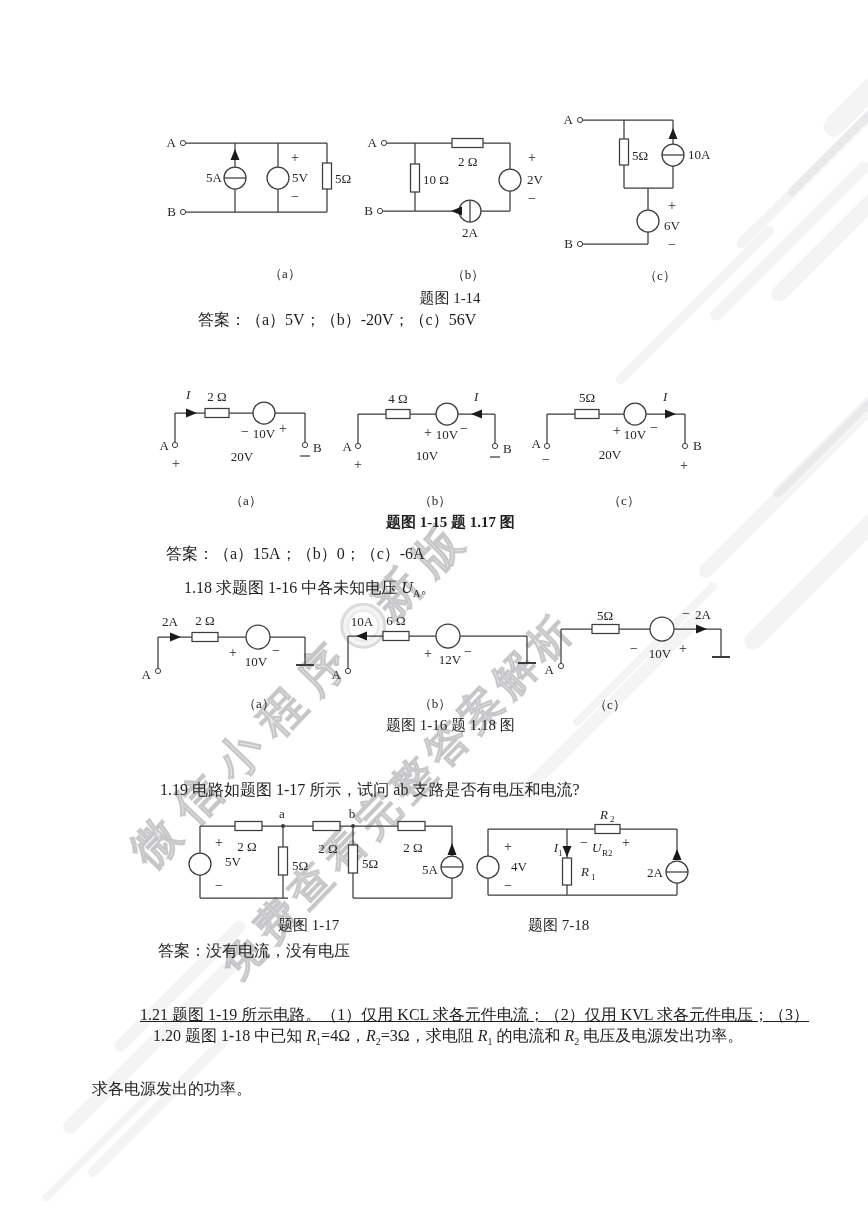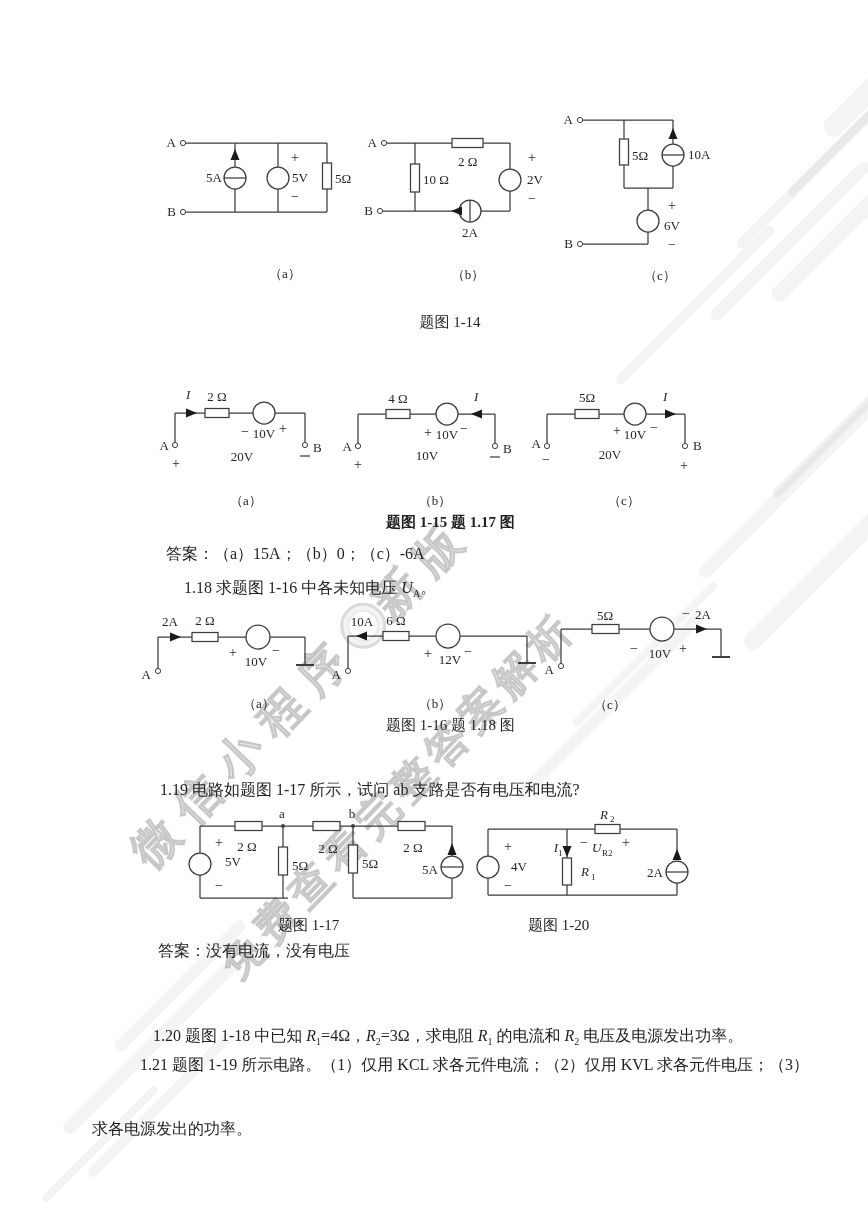--- a/index.html
+++ b/index.html
@@ -1,20 +1,20 @@
 <!DOCTYPE html>
 <html><head>
 <meta charset="utf-8">
 <style>
   html,body{margin:0;padding:0;background:#888;}
   .page{position:relative;width:868px;height:1228px;background:#ffffff;overflow:hidden;
         font-family:"Liberation Serif","DejaVu Serif",serif;color:#222;}
   .txt{position:absolute;font-size:16px;white-space:nowrap;color:#1f1f1f;}
   .cap{position:absolute;font-size:15px;white-space:nowrap;color:#1f1f1f;}
-  .center{text-align:center;margin-top:24px;}
+  .center{text-align:center;}
   i.var{font-style:italic;font-family:"Liberation Serif",serif;}
   sub.vs{font-size:10px;}
   
   .wm{position:absolute;transform-origin:0 0;transform:rotate(-46deg);
       font-size:46px;letter-spacing:14px;font-weight:bold;color:rgba(140,140,146,0.22);
       -webkit-text-stroke:1px rgba(125,125,132,0.30);white-space:nowrap;pointer-events:none;}
   .wm2{font-size:42px;letter-spacing:7px;}
   .wm-logo{display:inline-block;width:40px;height:40px;border:3px solid rgba(135,135,142,0.30);
       border-radius:50%;vertical-align:-6px;box-shadow:inset 0 0 0 4px rgba(255,255,255,0.5), inset 0 0 0 6px rgba(135,135,142,0.18);}
   .streak{position:absolute;background:rgba(60,60,70,0.055);border-radius:10px;transform:rotate(-45deg);}
@@ -119,20 +119,21 @@
       <text text-anchor="end" x="573" y="248">B</text>
       <text x="632" y="160">5Ω</text>
       <text x="688" y="159">10A</text>
       <text class="sg" x="668" y="210">+</text>
       <text x="664" y="230">6V</text>
       <text class="sg" x="668" y="249">−</text>
       <text text-anchor="middle" x="660" y="280">（c）</text>
     </g>
   </svg>
   <div class="cap center" style="left:390px;top:289px;width:120px;">题图 1-14</div>
+  <div class="txt" style="left:198px;top:310px;">答案：（a）5V；（b）-20V；（c）56V</div>
 
 
   <svg class="fig" style="left:140px;top:385px;" width="585" height="128" viewBox="140 385 585 128">
 
     <g>
       <path class="w" d="M175,413 H205 M229,413 H253 M275,413 H305 M175,413 V442 M305,413 V442"></path>
       <polygon class="arr" points="197,413 186,408.5 186,417.5"></polygon>
       <rect class="comp" x="205" y="408.5" width="24" height="9"></rect>
       <circle class="comp" cx="264" cy="413" r="11"></circle>
       <circle class="term" cx="175" cy="445" r="2.6"></circle>
@@ -297,21 +298,21 @@
       <text class="sg" x="580" y="847">−</text>
       <text class="it" x="592" y="852">U</text>
       <text class="sub" x="602" y="856">R2</text>
       <text class="sg" x="622" y="847">+</text>
       <text class="it" x="581" y="876">R</text>
       <text class="sub" x="591" y="880">1</text>
       <text text-anchor="end" x="663" y="877">2A</text>
     </g>
   </svg>
   <div class="cap" style="left:278px;top:916px;">题图 1-17</div>
-  <div class="cap" style="left:528px;top:916px;">题图 1-20</div>
+  <div class="cap" style="left:528px;top:916px;">题图 7-18</div>
   <div class="txt" style="left:158px;top:941px;font-family:Liberation Serif, serif;">答案：没有电流，没有电压</div>
 
   <div class="txt" style="left:153px;top:984px;margin-top:42px;"><span>1.20 题图 1-18 中已知 </span><i class="var">R</i><sub class="vs">1</sub><span>=4Ω，</span><i class="var">R</i><sub class="vs">2</sub><span>=3Ω，求电阻 </span><i class="var">R</i><sub class="vs">1</sub><span> 的电流和 </span><i class="var">R</i><sub class="vs">2</sub><span> 电压及电源发出功率。</span></div>
 
-  <div class="txt" style="left:140px;top:1055px;">1.21 题图 1-19 所示电路。（1）仅用 KCL 求各元件电流；（2）仅用 KVL 求各元件电压；（3）</div>
-  <div class="txt" style="left:92px;top:1079px;margin-top:40px;">求各电源发出的功率。</div>
+  <div class="txt" style="left:140px;top:1005px;text-decoration:underline;">1.21 题图 1-19 所示电路。（1）仅用 KCL 求各元件电流；（2）仅用 KVL 求各元件电压；（3）</div>
+  <div class="txt" style="left:92px;top:1079px;">求各电源发出的功率。</div>
 
 </div>
 
 </body></html>

